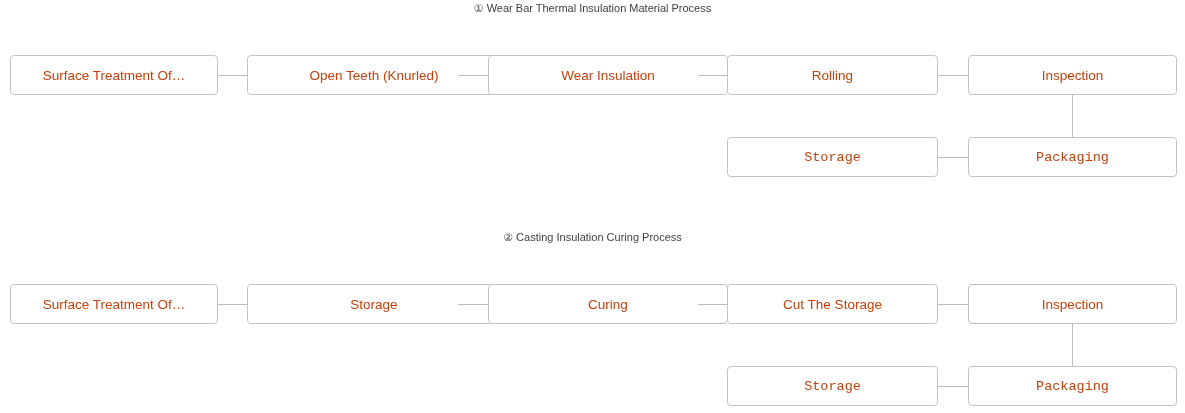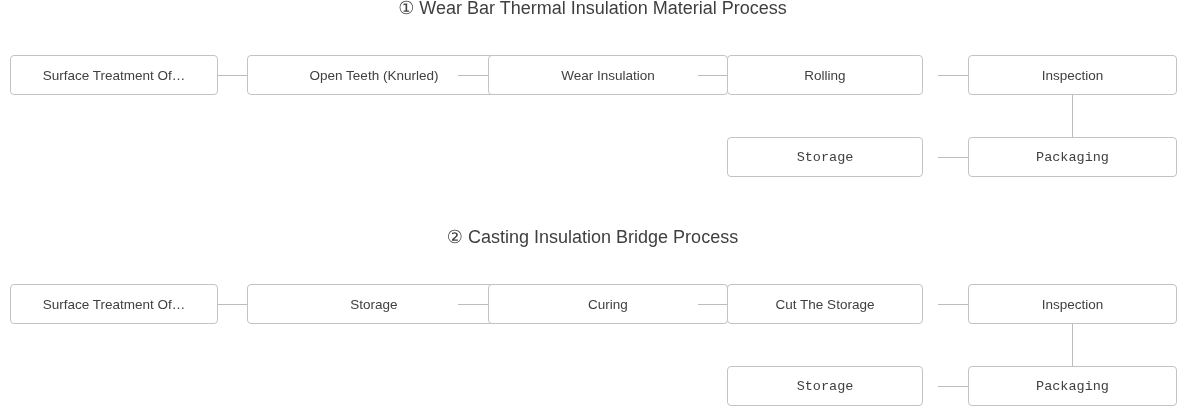--- a/index.html
+++ b/index.html
@@ -10,38 +10,38 @@
     color:#3c3c3c;
     overflow:hidden;
   }
   .canvas{position:relative;width:1185px;height:413px;}
 
   .chart{position:absolute;left:0;width:1185px;}
 
   .chart-title{
     position:absolute;top:0;left:0;width:1185px;
     text-align:center;
-    font-size:18px;
+    font-size:11px;
     line-height:16px;
     color:#3f3f3f;
     white-space:nowrap;
   }
 
   .node{
     position:absolute;
     height:40px;
     box-sizing:border-box;
     border:1px solid #c3c3c3;
     border-radius:4px;
     background:#ffffff;
     display:flex;
     align-items:center;
     justify-content:center;
     font-size:13.5px;
-    color:#404040;
+    color:#c2410c;
     white-space:nowrap;
     overflow:hidden;
   }
 
   .conn-h{
     position:absolute;
     height:1px;
     background:#bcbcbc;
   }
   .conn-v{
@@ -49,21 +49,21 @@
     width:1px;
     background:#bcbcbc;
   }
 
   
   .r1{top:55px;}
   .r2{top:137px;font-family:Liberation Mono, monospace;}
   .c1{left:10px;width:208px;}
   .c2{left:247px;width:254px;}
   .c3{left:488px;width:240px;}
-  .c4{left:727px;width:196px;}
+  .c4{left:727px;width:211px;}
   .c5{left:968px;width:209px;text-align:right;}
 
   .lnk1{left:218px;top:75px;width:29px;}
   .lnk2{left:458px;top:75px;width:30px;}
   .lnk3{left:698px;top:75px;width:29px;}
   .lnk4{left:938px;top:75px;width:30px;}
   .lnk5{left:938px;top:157px;width:30px;}
   .vlnk{left:1072px;top:95px;height:42px;}
 </style>
 </head>
@@ -92,21 +92,21 @@
     <div class="conn-v vlnk"></div>
 
     <div class="node r2 c4">Storage</div>
     <div class="conn-h lnk5"></div>
 
     <div class="node r2 c5">Packaging</div>
   </div>
 
   <div class="chart" style="top:229px;">
 
-    <div class="chart-title">② Casting Insulation Bridge Process</div>
+    <div class="chart-title">② Casting Insulation Curing Process</div>
 
     <div class="node r1 c1">Surface Treatment Of…</div>
     <div class="conn-h lnk1" style="top:75px;"></div>
 
     <div class="node r1 c2">Storage</div>
     <div class="conn-h lnk2" style="top:75px;"></div>
 
     <div class="node r1 c3">Curing</div>
     <div class="conn-h lnk3" style="top:75px;"></div>
 

